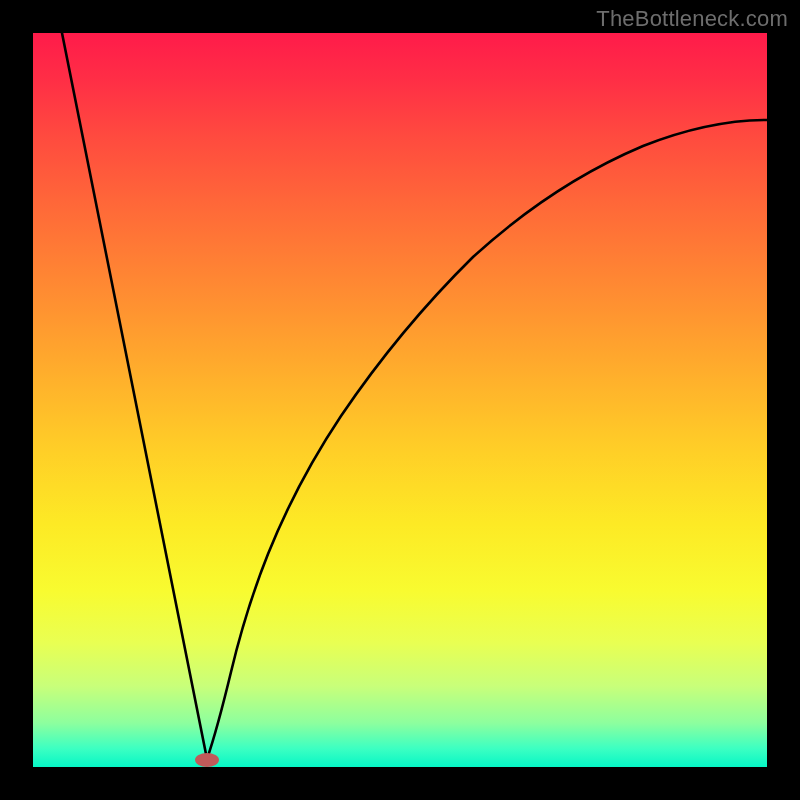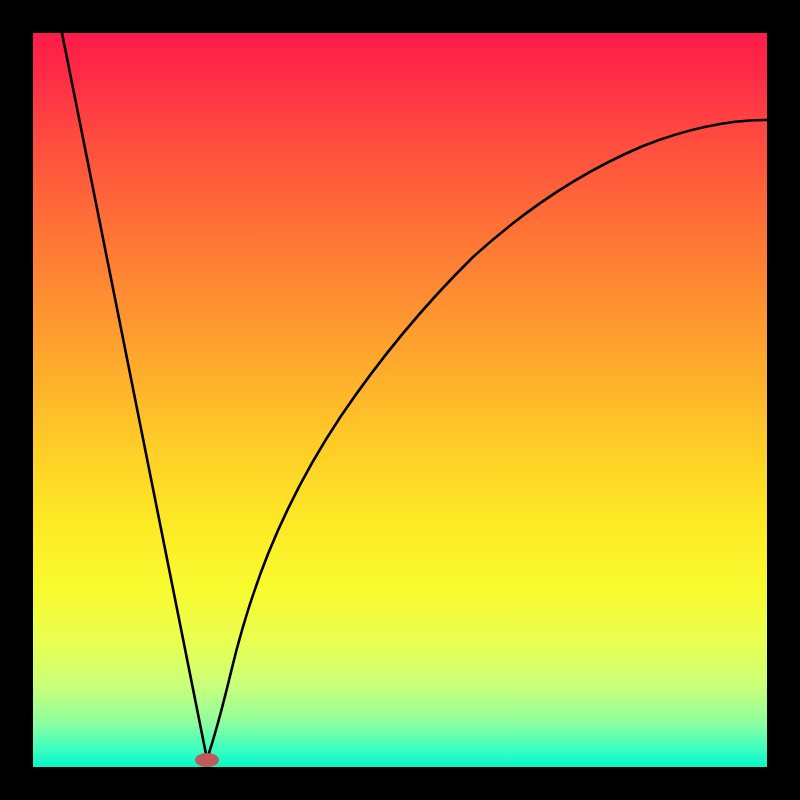--- a/index.html
+++ b/index.html
@@ -71,13 +71,14 @@
                  Q 184 697 198 639
                  Q 213 576 235 521
                  Q 264 449 308 383
                  Q 367 296 440 224
                  Q 520 151 610 113
                  Q 676 87 734 87" fill="none" stroke="#000" stroke-width="2.6" stroke-linecap="round"></path>
         <ellipse cx="174" cy="727" rx="12" ry="7" fill="#c05a5a" stroke="none"></ellipse>
       </g>
     </svg>
   </div>
+  <div class="watermark">TheBottleneck.com</div>
 </div>
 
 </body></html>

